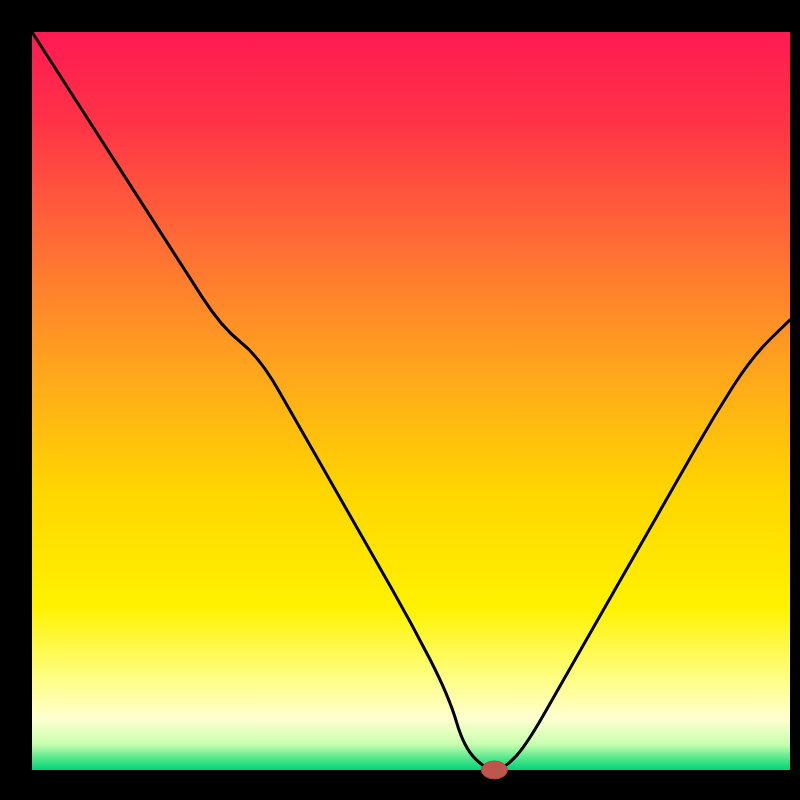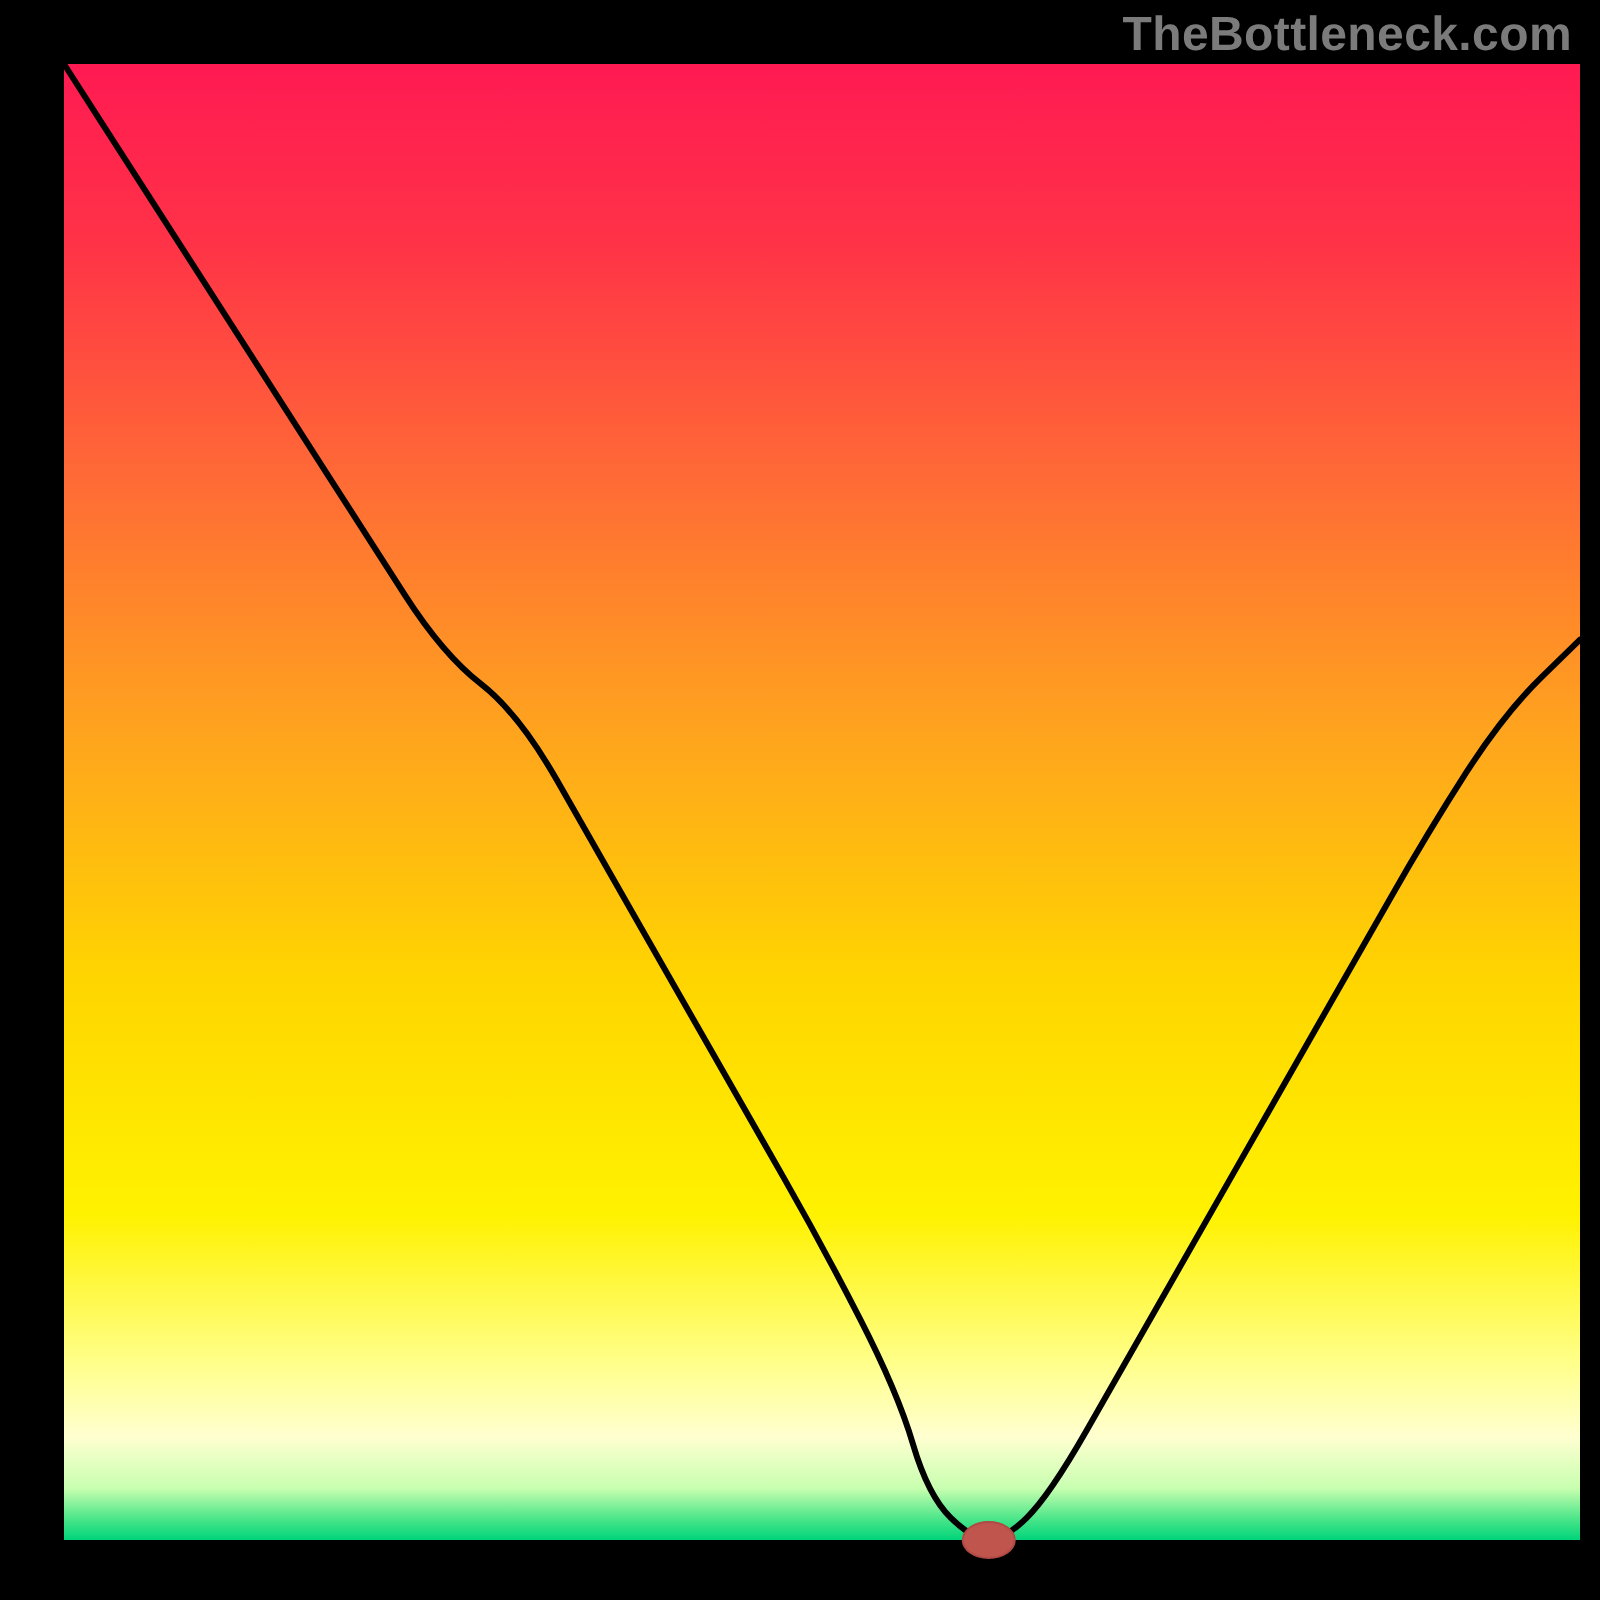--- a/index.html
+++ b/index.html
@@ -33,21 +33,20 @@
     top: 0;
     width: 800px;
     height: 800px;
     z-index: 10;
   }
 </style>
 </head>
 <body>
 
 <div class="frame">
-  <div class="watermark">TheBottleneck.com</div>
   <svg class="plot" viewBox="0 0 800 800" xmlns="http://www.w3.org/2000/svg">
     <defs>
       <linearGradient id="bg-grad" x1="0" y1="0" x2="0" y2="1">
           <stop offset="0.00%" stop-color="#ff1a52"></stop>
           <stop offset="12.00%" stop-color="#ff3247"></stop>
           <stop offset="28.00%" stop-color="#ff6a36"></stop>
           <stop offset="45.00%" stop-color="#ffa31e"></stop>
           <stop offset="62.00%" stop-color="#ffd500"></stop>
           <stop offset="78.00%" stop-color="#fff200"></stop>
           <stop offset="88.00%" stop-color="#ffff8a"></stop>

